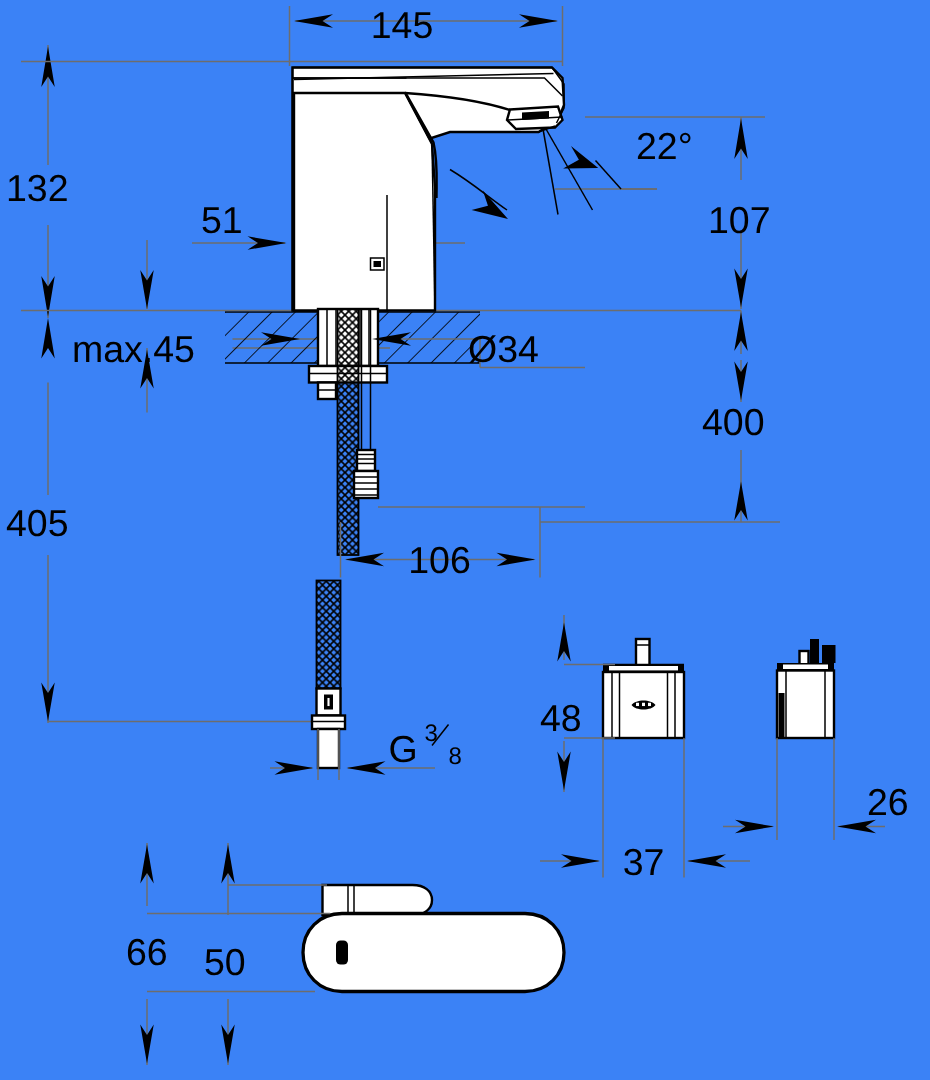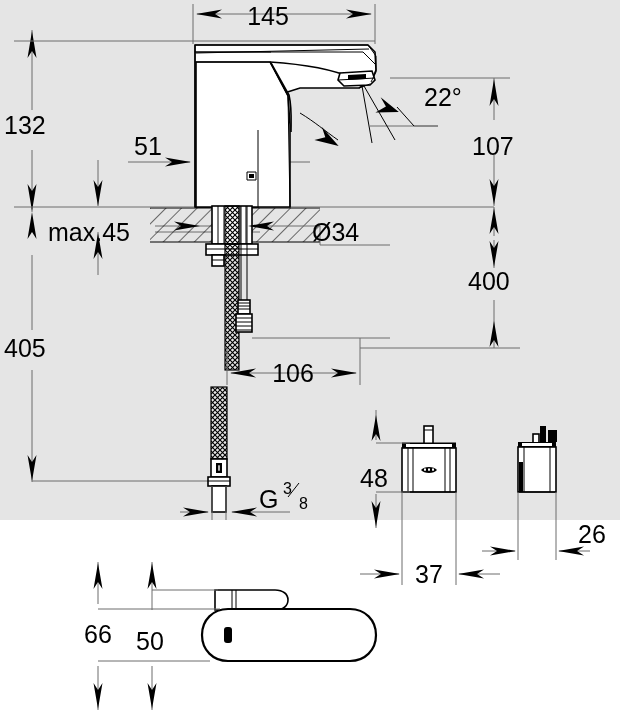--- a/index.html
+++ b/index.html
@@ -6,22 +6,22 @@
   html,body{margin:0;padding:0;background:#ffffff;}
   body{
     width:620px;height:720px;
     font-family:"Liberation Sans", sans-serif;
     color:#000;
     overflow:hidden;
     position:relative;
   }
   #drawing-root{
     position:relative;
-    width:620px;height:520px;
-    background:#e5e5e5;
+    width:620px;height:720px;
+    background:#3b82f6;
   }
   svg#tech-drawing{
     position:absolute;left:0;top:0;
     width:620px;height:720px;
     display:block;
   }
   .dimtext{
     font-family:"Liberation Sans", sans-serif;
     font-size:25px;
     fill:#000;

